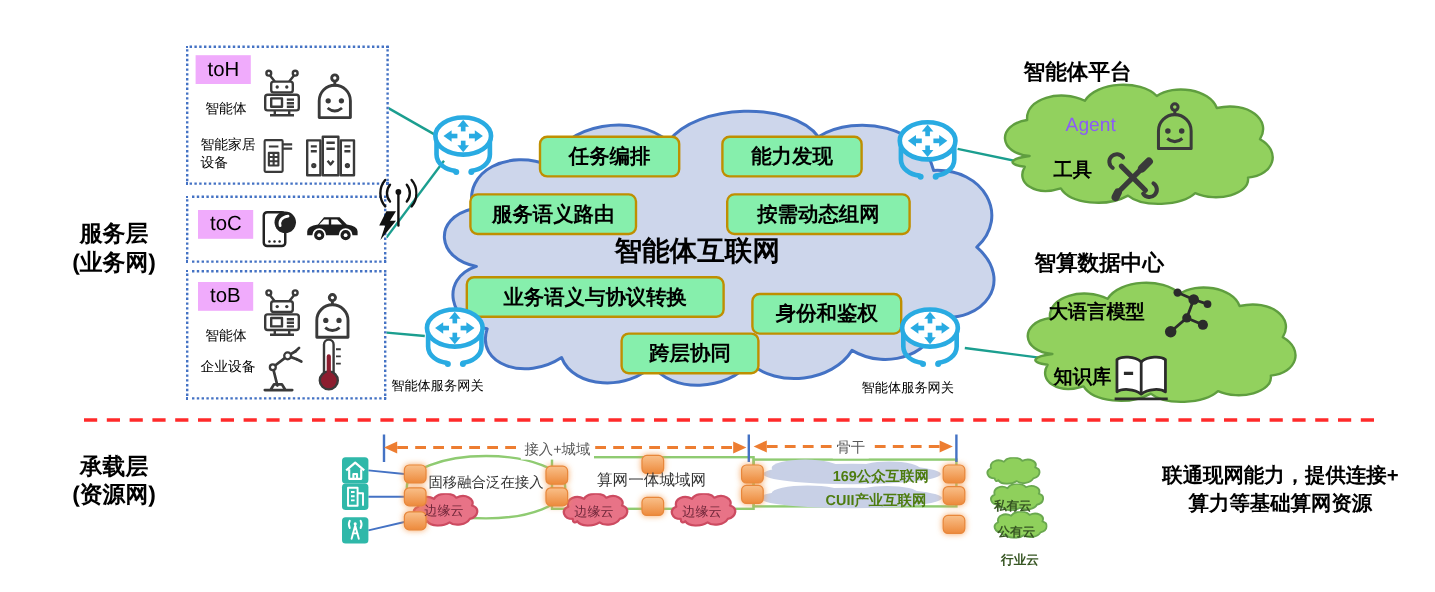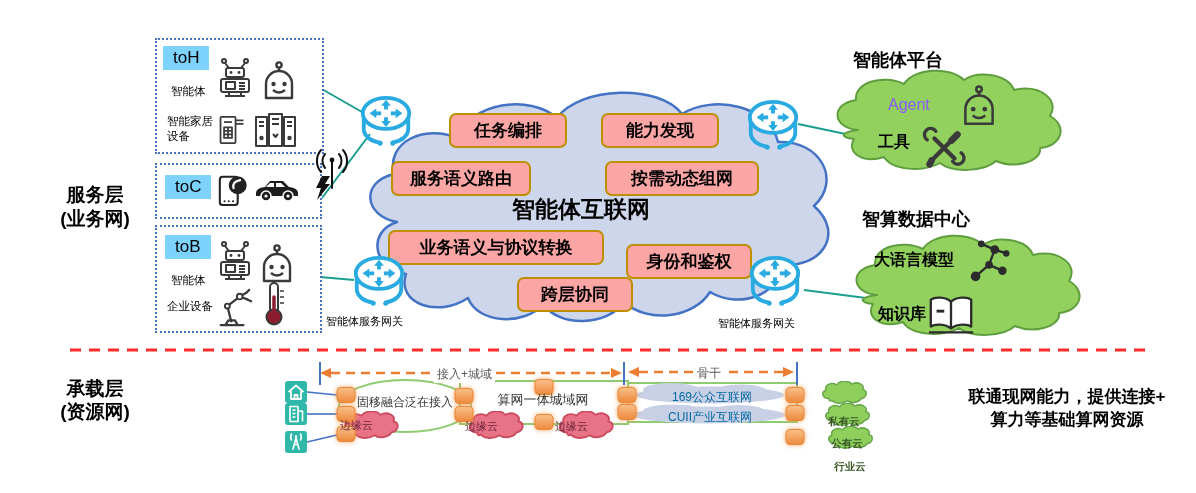--- a/index.html
+++ b/index.html
@@ -4,35 +4,35 @@
 <style>
   html,body{margin:0;padding:0;background:#fff;}
   .canvas{position:relative;width:1196px;height:493px;background:#fff;overflow:hidden;
           font-family:"Liberation Sans","DejaVu Sans",sans-serif;color:#000;}
   .abs{position:absolute;}
   .svg-abs{position:absolute;}
   
   .layer-title{position:absolute;font-weight:bold;font-size:19px;text-align:center;}
   
   .client-box{position:absolute;border:2px dotted #4472C4;background:#fff;z-index:3;}
-  .tag{position:absolute;background:#7dd3fc;font-size:17px;padding:2px 10px;color:#000;}
+  .tag{position:absolute;background:#f0abfc;font-size:17px;padding:2px 10px;color:#000;}
   .small-label{position:absolute;font-size:11.5px;color:#000;line-height:1.3;}
   
-  .cap-box{position:absolute;background:#fca5a5;border:2px solid #BF8F00;border-radius:7px;
+  .cap-box{position:absolute;background:#86efac;border:2px solid #BF8F00;border-radius:7px;
            display:flex;align-items:center;justify-content:center;font-weight:bold;
            font-size:17px;z-index:5;white-space:nowrap;}
   .core-title{position:absolute;font-weight:bold;font-size:23px;text-align:center;z-index:5;}
   .gw-label{position:absolute;font-size:11px;font-weight:500;z-index:6;white-space:nowrap;}
   .cloud-title{position:absolute;font-weight:bold;font-size:18px;z-index:5;white-space:nowrap;}
   .cloud-item{position:absolute;font-size:16px;z-index:5;white-space:nowrap;}
   .bold{font-weight:bold;}
   
   .bn-label{position:absolute;font-size:12px;text-align:center;color:#333;z-index:5;white-space:nowrap;}
-  .edge-label{position:absolute;font-size:11px;color:#6E2639;font-weight:500;z-index:6;white-space:nowrap;}
-  .inet-label{position:absolute;font-size:12px;text-align:center;color:#0369a1;z-index:6;white-space:nowrap;}
+  .edge-label{position:absolute;font-size:11px;text-align:center;color:#6E2639;font-weight:500;z-index:6;white-space:nowrap;}
+  .inet-label{position:absolute;font-size:12px;text-align:right;color:#4d7c0f;z-index:6;white-space:nowrap;font-weight:bold;}
   .ctype-label{position:absolute;font-size:10.5px;text-align:center;color:#375623;font-weight:600;z-index:6;white-space:nowrap;margin-top:30px;}
   .span-label{position:absolute;font-size:12px;text-align:center;color:#595959;font-weight:500;
               background:#fff;z-index:6;padding:0 3px;white-space:nowrap;}
   .footer-note{position:absolute;font-weight:bold;font-size:17px;text-align:center;z-index:5;white-space:nowrap;}
   .node{filter:drop-shadow(0 0 2.5px rgba(244,150,70,0.85));}
   use.pink{fill:#E87387;stroke:#CC4B61;}
   use.greenc{fill:#8FD05C;stroke:#6AA84F;}
 </style>
 </head>
 <body>

